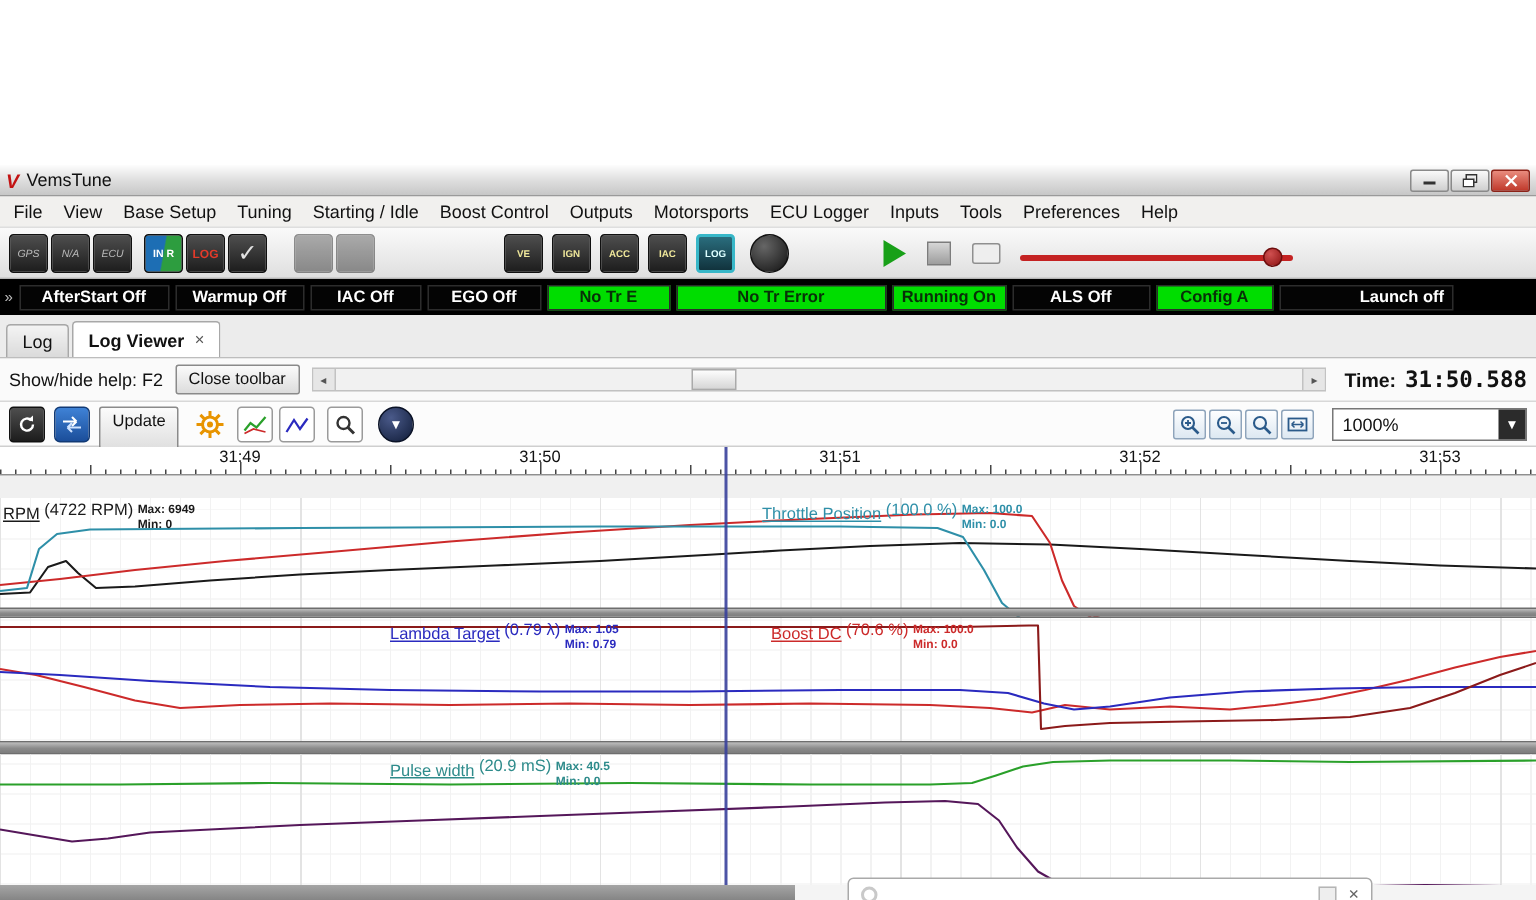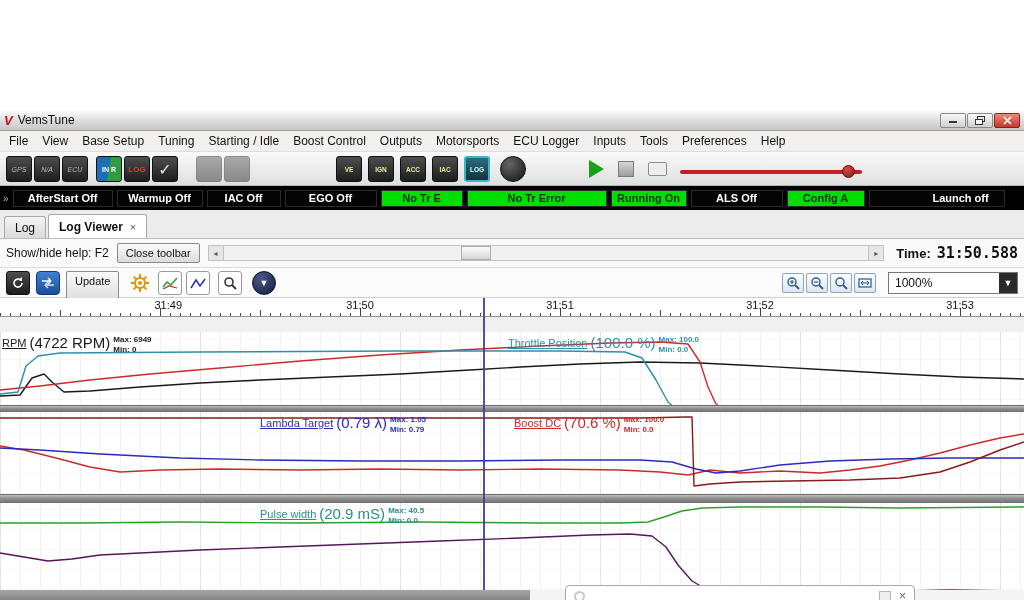--- a/index.html
+++ b/index.html
@@ -109,21 +109,21 @@
   .tick{position:absolute;bottom:0;width:1px;background:#444;}
 
   
   .panel{position:absolute;left:0;width:1024px;background:
       repeating-linear-gradient(90deg,#e3e3e3 0 1px,transparent 1px 200px),
       repeating-linear-gradient(90deg,#f2f2f2 0 1px,transparent 1px 20px),
       repeating-linear-gradient(0deg,#f7f7f7 0 1px,transparent 1px 20px),#fff;}
   .traces{position:absolute;left:0;top:0;width:100%;height:100%;}
   .sig{position:absolute;top:2px;display:flex;align-items:flex-start;gap:3px;white-space:nowrap;}
   .sig .nm{font-size:11px;text-decoration:underline;padding-top:3px;}
-  .sig .val{font-size:15px;}
+  .sig .val{font-size:11px;}
   .sig .mm{display:flex;flex-direction:column;font-size:8px;line-height:1.2;font-weight:bold;padding-top:1px;}
   .sep{position:absolute;left:0;width:1024px;box-sizing:border-box;border-top:1px solid #6e6e6e;
        border-bottom:1px solid #6e6e6e;background:linear-gradient(#bdbdbd,#8a8a8a 55%,#7d7d7d);}
 
   .cursorline{position:absolute;top:188px;left:483px;width:2px;height:302px;background:#39409b;opacity:.9;}
 
   
   .bottomstrip-grey{position:absolute;left:0;top:480px;width:530px;height:10px;background:linear-gradient(#a5a5a5,#858585);}
   .bottomstrip-light{position:absolute;left:530px;top:480px;width:494px;height:10px;background:#f4f4f4;}
   .popup{position:absolute;left:565px;top:475px;width:350px;height:22px;box-sizing:border-box;background:#fff;
@@ -201,27 +201,27 @@
         <div class="tb-icon tune" style="left: 432px;">IAC</div>
         <div class="tb-icon tune active" style="left: 464px;">LOG</div>
         <div class="tb-icon round" style="left: 500px;"></div>
       </div>
 
     <div class="statusbar" id="statusbar">
       <span class="chev">»</span>
     <div class="status-item off" style="width: 100px;">AfterStart Off</div>
         <div class="status-item off" style="width: 86px;">Warmup Off</div>
         <div class="status-item off" style="width: 74px;">IAC Off</div>
-        <div class="status-item off" style="width: 92px;">EGO Off</div>
+        <div class="status-item off" style="width: 76px;">EGO Off</div>
         <div class="status-item on" style="width: 82px;">No Tr E</div>
         <div class="status-item on" style="width: 140px;">No Tr Error</div>
         <div class="status-item on" style="width: 76px;">Running On</div>
         <div class="status-item off" style="width: 92px;">ALS Off</div>
         <div class="status-item on" style="width: 78px;">Config A</div>
-        <div class="status-item off" style="width: 136px; padding-left: 48px;">Launch off</div>
+        <div class="status-item off" style="width: 116px; padding-left: 48px;">Launch off</div>
       </div>
 
     <div class="tabbar" id="tabbar">
         <div class="tab">
           <span class="tlabel">Log</span>
         </div>
         <div class="tab active">
           <span class="tlabel">Log Viewer</span>
           <span class="tclose">×</span>
         </div>
@@ -412,21 +412,21 @@
         <span class="tick" style="left: 930px; height: 3px;"></span>
         <span class="tick" style="left: 940px; height: 3px;"></span>
         <span class="tick" style="left: 950px; height: 3px;"></span>
         <span class="tick" style="left: 960px; height: 8px;"></span>
         <span class="tick" style="left: 970px; height: 3px;"></span>
         <span class="tick" style="left: 980px; height: 3px;"></span>
         <span class="tick" style="left: 990px; height: 3px;"></span>
         <span class="tick" style="left: 1000px; height: 3px;"></span>
         <span class="tick" style="left: 1010px; height: 3px;"></span>
         <span class="tick" style="left: 1020px; height: 3px;"></span>
-        <span class="rlabel" style="left: 160px; text-align: right;">31:49</span>
+        <span class="rlabel" style="left: 160px;">31:49</span>
         <span class="rlabel" style="left: 360px;">31:50</span>
         <span class="rlabel" style="left: 560px;">31:51</span>
         <span class="rlabel" style="left: 760px;">31:52</span>
         <span class="rlabel" style="left: 960px;">31:53</span>
       </div>
 
     <div class="panel" style="top:222px;height:88px;">
         <svg viewBox="0 0 1024 88" preserveAspectRatio="none" class="traces">
           <polyline points="0,64 20,63 32,46 44,42 52,50 64,60 90,59 140,55 200,51 260,48 330,45 400,42 470,38 520,35 580,32 640,30 700,31 760,34 830,38 900,42 960,45 1024,47" fill="none" stroke="#1a1a1a" stroke-width="1.4" stroke-linejoin="round"></polyline>
           <polyline points="0,58 40,54 90,48 150,42 220,36 300,29 380,23 460,18 540,14 610,11 660,10 688,12 700,30 708,55 716,72 728,80 744,74 768,78 800,74 850,77 900,74 960,76 1024,74" fill="none" stroke="#cc2a2a" stroke-width="1.4" stroke-linejoin="round"></polyline>

